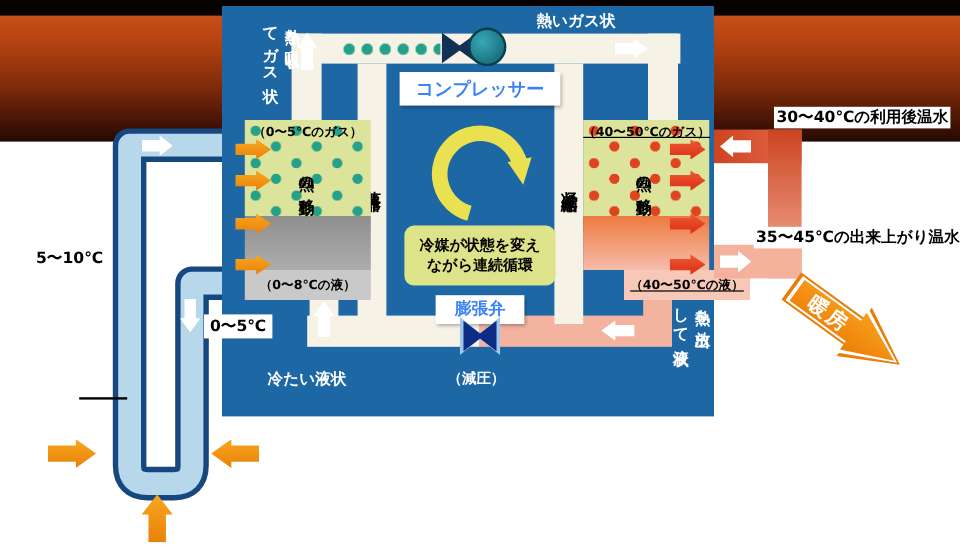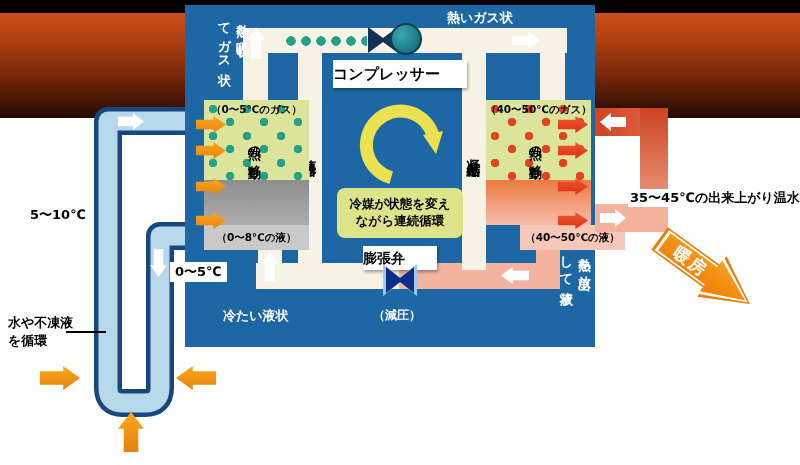--- a/index.html
+++ b/index.html
@@ -16,21 +16,21 @@
   .arr-d{clip-path:polygon(22% 0,78% 0,78% 58%,100% 58%,50% 100%,0 58%,22% 58%);}
   .a-or{background:linear-gradient(180deg,#f8a71e,#e8820a);}
   .a-rd{background:linear-gradient(180deg,#ee5a36,#d92f12);}
   .a-wh{background:#fff;filter:drop-shadow(0 0 1px rgba(0,0,0,.45));}
   .cream{background:#f6f2e6;}
   .dots-teal{background-color:#dce39b;background-image:radial-gradient(circle at 9px 9px,#25a089 4px,transparent 4.5px),radial-gradient(circle at 26px 22px,#25a089 4px,transparent 4.5px);background-size:34px 27px;}
   .dots-red{background-color:#dce39b;background-image:radial-gradient(circle at 9px 9px,#e0431f 4px,transparent 4.5px),radial-gradient(circle at 26px 22px,#e0431f 4px,transparent 4.5px);background-size:34px 27px;}
   .dots-pipe{background-image:radial-gradient(circle at 8px 8px,#25a089 4.5px,transparent 5px);background-size:15px 15px;}
   .panel-cap{font-weight:bold;font-size:10.5px;text-align:center;padding-top:3px;color:#000;white-space:nowrap;}
   .bar{display:flex;align-items:center;justify-content:center;color:#000;font-size:14px;padding-bottom:22px;box-sizing:border-box;}
-  .whitebox{background:#fff;color:#000000;font-weight:bold;text-align:left;box-shadow:1px 2px 3px rgba(0,0,0,.35);}
+  .whitebox{background:#fff;color:#3b82f6;font-weight:bold;text-align:center;box-shadow:1px 2px 3px rgba(0,0,0,.35);}
 </style>
 </head>
 <body>
 
 <div class="stage">
 
   <div class="abs" style="left:0;top:347;width:800px;height:118px;background:linear-gradient(180deg,#d2561d 0%,#b64312 30%,#7c2a0a 62%,#461405 86%,#240a03 100%);"></div>
   <div class="abs" style="left:0;top:452;width:800px;height:13px;background:#050200;"></div>
   <div class="abs" style="left:310;left:310px;top:358px;color:#fff;font-weight:bold;font-size:14px;line-height:1.65;">
     <div>地中約10m以深は季節を問わず、</div>
@@ -73,21 +73,21 @@
       <div style="width:105px;height:25px;background:#c9c9c9;">
         <div class="panel-cap" style="padding-top:6px;">（0〜8℃の液）</div>
       </div>
       <div class="abs vt" style="left:52px;top:36px;height:88px;font-size:13px;color:#000;">熱の移動</div>
       <div class="abs arr-r a-or" style="left:3px;top:16px;width:30px;height:17px;"></div>
       <div class="abs arr-r a-or" style="left:3px;top:42px;width:30px;height:17px;"></div>
       <div class="abs arr-r a-or" style="left:3px;top:78px;width:30px;height:17px;"></div>
       <div class="abs arr-r a-or" style="left:3px;top:112px;width:30px;height:17px;"></div>
     </div>
 
-    <div class="abs" style="left:301px;top:95px;width:105px;height:150px;">
+    <div class="abs" style="left:301px;top:95px;width:105px;height:150px;text-decoration:underline;">
       <div class="dots-red" style="width:105px;height:80px;">
         <div class="panel-cap">（40〜50℃のガス）</div>
       </div>
       <div style="width:105px;height:45px;background:linear-gradient(180deg,#ec7a40,#f7bcab);"></div>
       <div style="width:105px;height:25px;background:#f7c8b8;margin-left:34px;">
         <div class="panel-cap" style="padding-top:6px;">（40〜50℃の液）</div>
       </div>
       <div class="abs vt" style="left:40px;top:36px;height:88px;font-size:13px;color:#000;">熱の移動</div>
       <div class="abs arr-r a-rd" style="left:72px;top:16px;width:30px;height:17px;"></div>
       <div class="abs arr-r a-rd" style="left:72px;top:42px;width:30px;height:17px;"></div>
@@ -132,31 +132,28 @@
       <span>熱を放出</span>
       <span>して液状</span>
     </div>
   </div>
 
   <div class="abs" style="left:595px;top:108px;width:73px;height:28px;background:linear-gradient(90deg,#cc4420,#e8694a);"></div>
   <div class="abs" style="left:640px;top:108px;width:28px;height:124px;background:linear-gradient(180deg,#cc4420,#f4b29c);"></div>
   <div class="abs" style="left:595px;top:204px;width:73px;height:28px;background:#f4b29c;"></div>
   <div class="abs arr-l a-wh" style="left:600px;top:113px;width:26px;height:18px;"></div>
   <div class="abs arr-r a-wh" style="left:600px;top:209px;width:26px;height:18px;"></div>
+  <div class="abs lbl" style="left:645px;top:89px;background:#fff;padding:0 2px;">30〜40℃の利用後温水</div>
   <div class="abs lbl" style="left:628px;top:189px;background:#fff;padding:0 2px;">35〜45℃の出来上がり温水</div>
 
   <div class="abs" style="left:674px;top:218px;width:120px;height:60px;transform:rotate(36deg);transform-origin:0 0;">
     <div class="abs arr-r" style="left:0;top:0;width:112px;height:50px;background:#e87f0a;"></div>
     <div class="abs arr-r" style="left:3px;top:3px;width:106px;height:44px;background:#fff;"></div>
     <div class="abs arr-r" style="left:6px;top:6px;width:100px;height:38px;background:linear-gradient(180deg,#f7a01c,#ee7d08);display:flex;align-items:center;padding-left:14px;box-sizing:border-box;">
       <span style="color:#fff;font-weight:bold;font-size:17px;letter-spacing:2px;">暖房</span>
     </div>
   </div>
 
   <div class="abs lbl" style="left:30px;top:206px;">5〜10℃</div>
   <div class="abs lbl" style="left:170px;top:262px;background:#fff;padding:1px 5px;text-align:center;">0〜5℃</div>
-  <div class="abs" style="left:4px;top:312px;font-weight:bold;font-size:13px;color:#000;line-height:1.4;background:#fff;padding:2px 4px;">
-    <div>水や不凍液</div>
-    <div>を循環</div>
-  </div>
   <div class="abs" style="left:66px;top:331px;width:40px;height:2px;background:#000;"></div>
 
 </div>
 
 </body></html>

